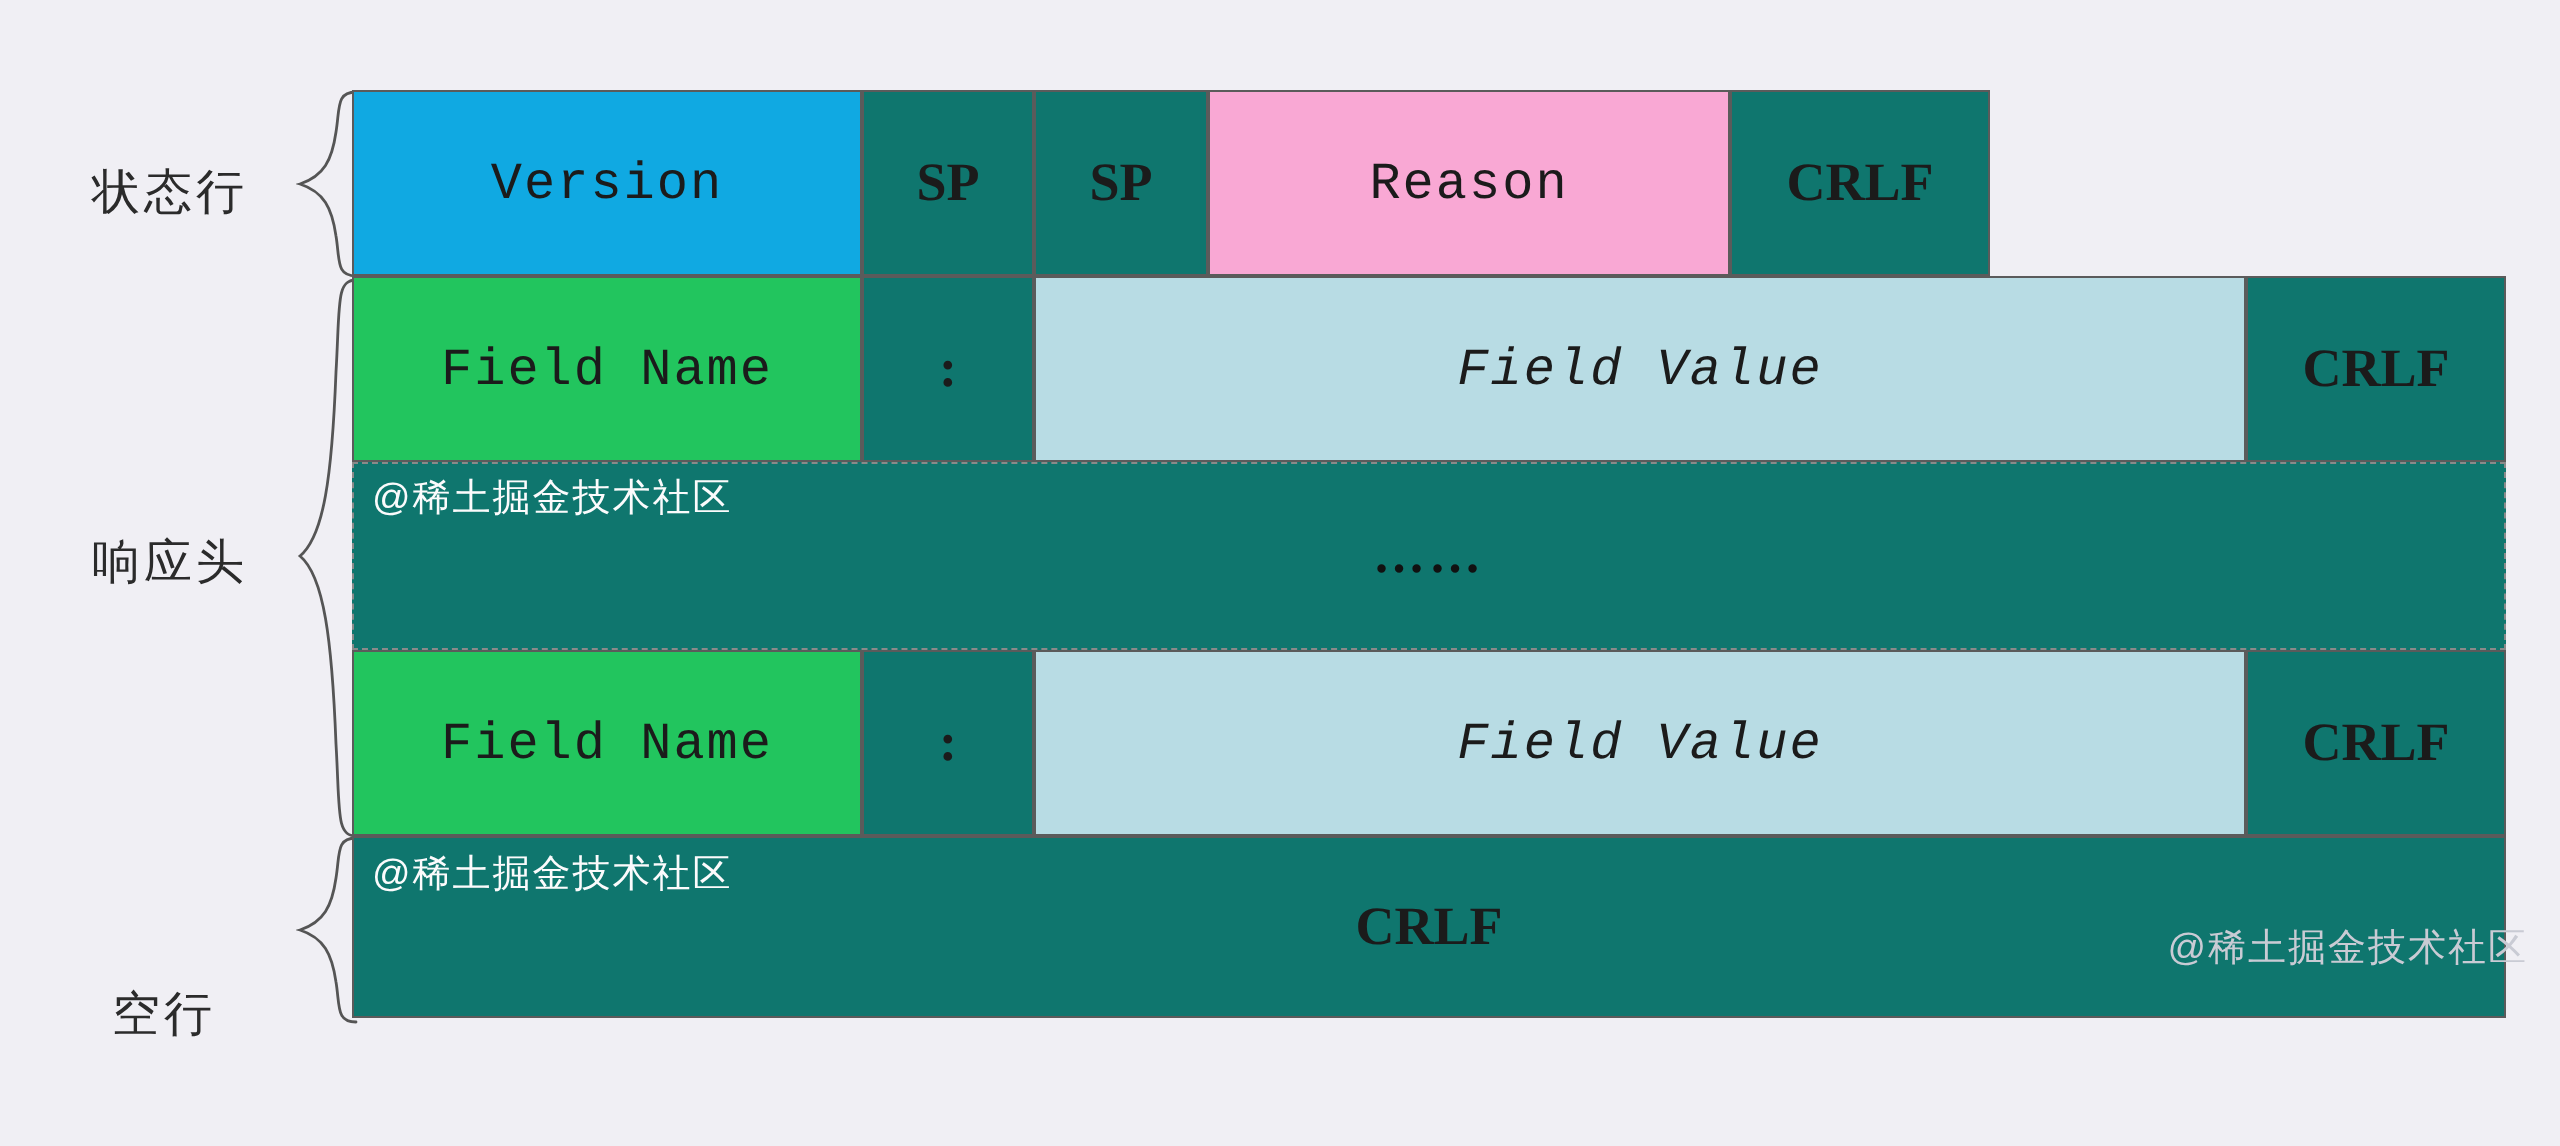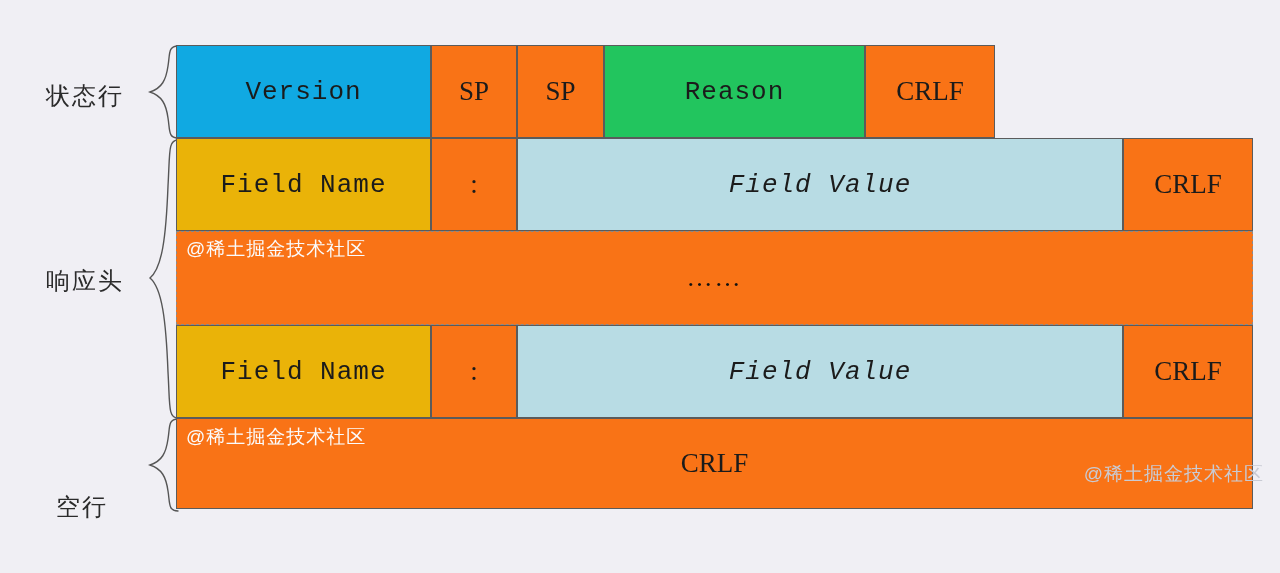--- a/index.html
+++ b/index.html
@@ -60,24 +60,24 @@
   .w-fieldname{width:255px;}
   .w-colon{width:86px;}
   .w-fieldvalue{width:606px;}
 
   .w-full-dots{width:1077px;}
   .w-full-blank{width:1077px;}
 
   
   .bg-blue{background:#10A9E2;}
   .bg-yellow{background:#FCBE00;}
-  .bg-green{background:#22c55e;}
-  .bg-orange{background:#eab308;}
+  .bg-green{background:#f9a8d4;}
+  .bg-orange{background:#22c55e;}
   .bg-lightblue{background:#B8DCE4;font-style:italic;}
-  .bg-white{background:#f97316;}
+  .bg-white{background:#0f766e;font-weight:bold;}
 
   .dashed{border:1px dashed #8a8a8a;}
   .dots-text{font-size:26px;letter-spacing:2px;color:#111;font-family:"Liberation Serif",serif;}
 
   
   .watermark{
     position:absolute;
     font-family:"Liberation Sans", sans-serif;
     color:#C9CBD4;
     white-space:nowrap;

